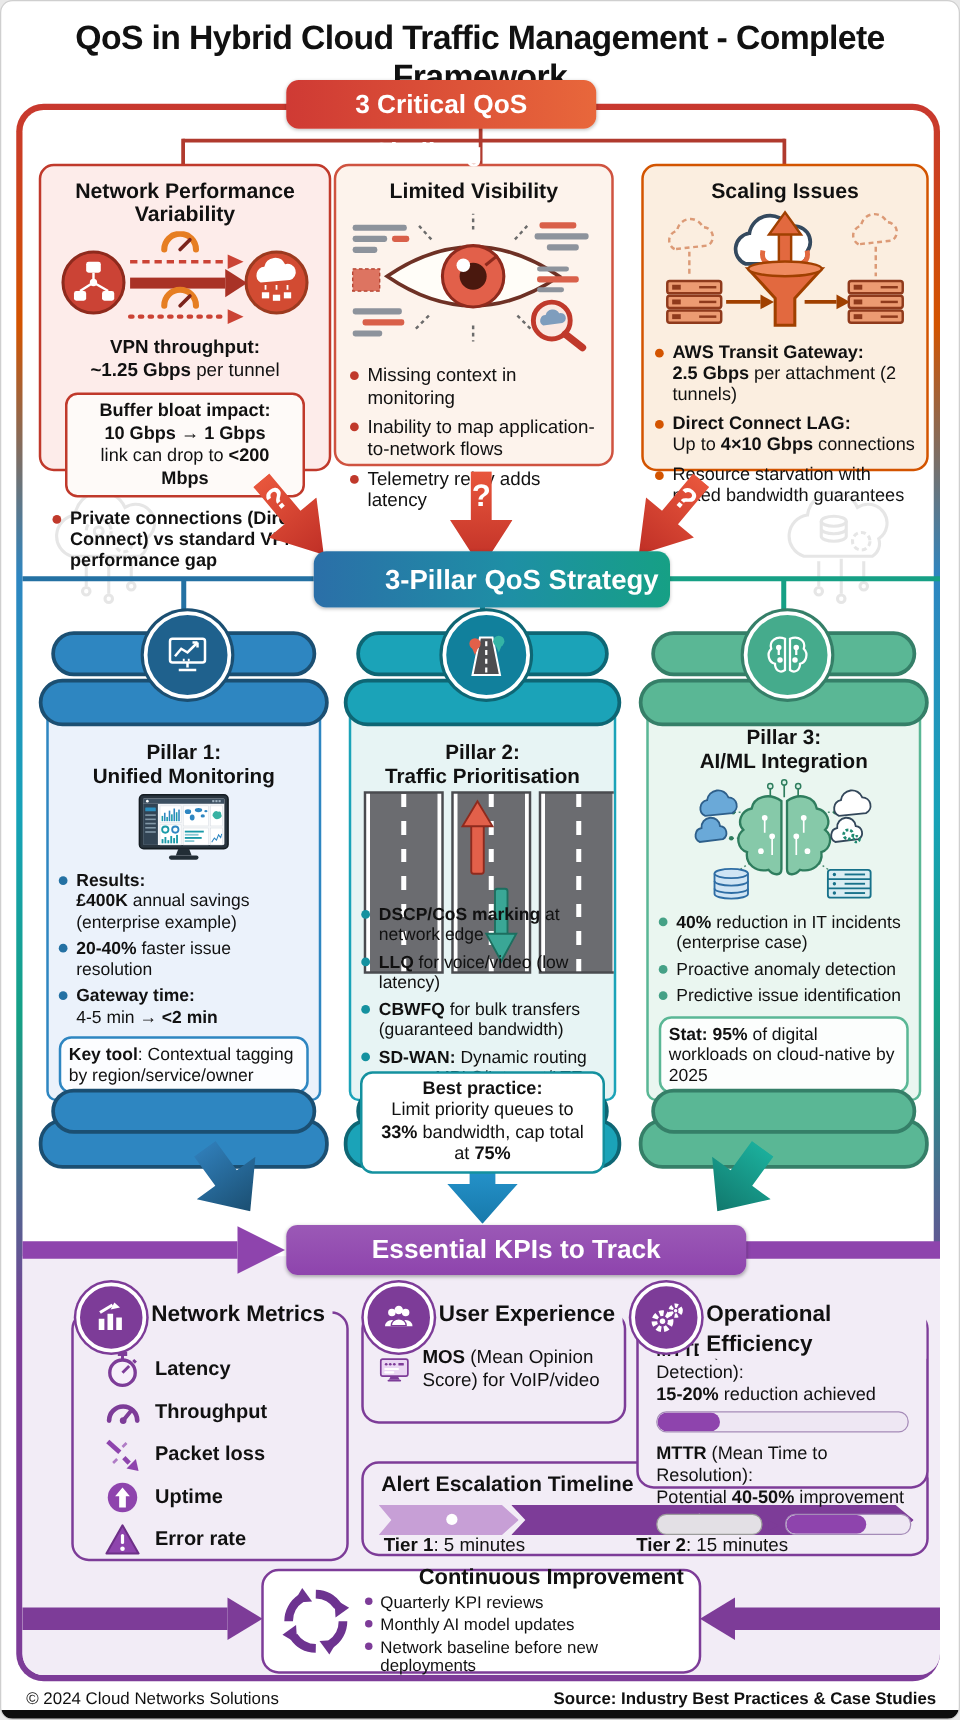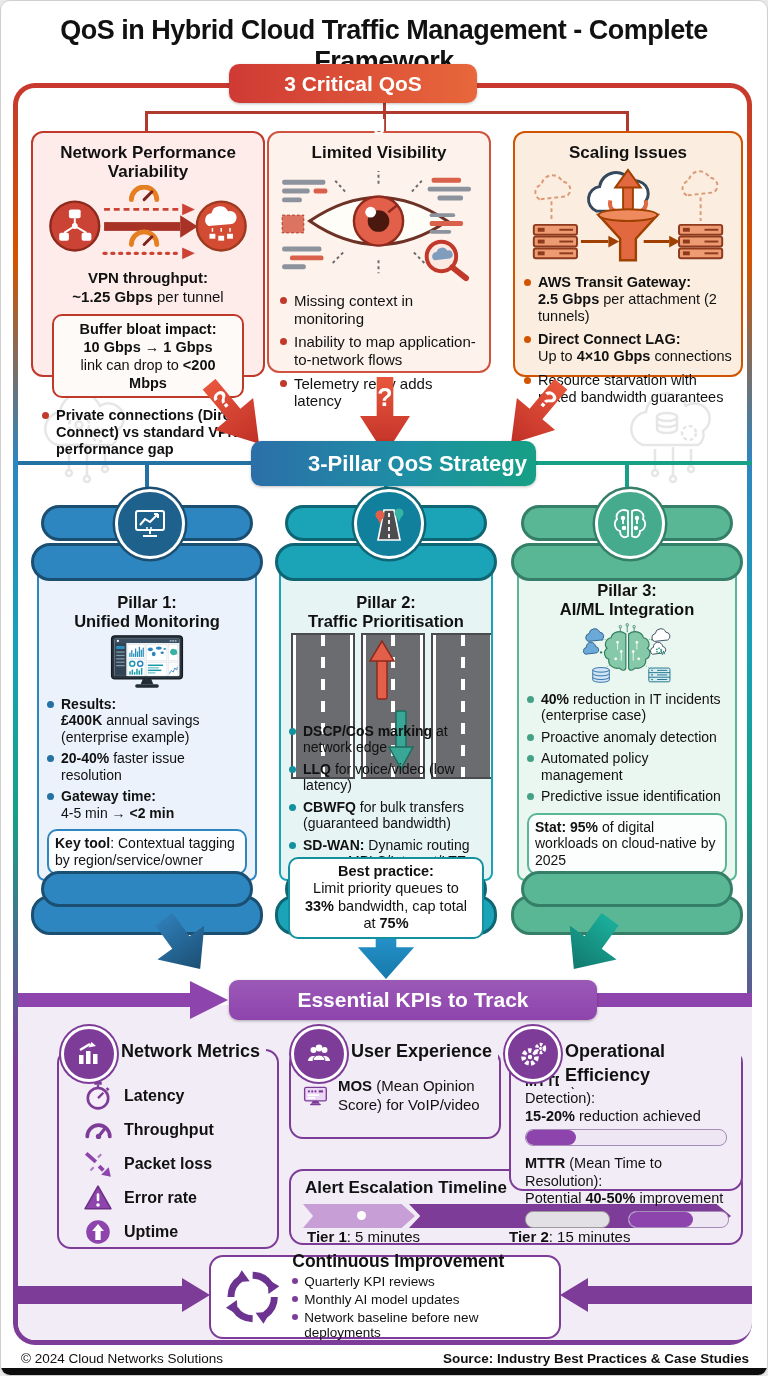--- a/index.html
+++ b/index.html
@@ -88,21 +88,21 @@
   .mrow .lbl{font-size:16px;font-weight:700;}
   .pbar{height:15px;border-radius:8px;background:#eee7f3;border:1.5px solid #a58bb8;overflow:hidden;}
   .pbar .fill{height:100%;background:#8e44ad;border-radius:8px;}
   .pbar.empty{background:#e3e0e5;border-color:#9c9c9c;}
   .oe-text{font-size:14.5px;line-height:1.2;}
   .tl-seg{position:absolute;height:24px;}
   .tl-dot{position:absolute;width:9px;height:9px;border-radius:50%;background:#fff;z-index:3;}
   .tl-lbl{position:absolute;font-size:15px;}
   .ci-box{left:208px;top:1254px;width:352px;height:84px;background:#fff;border:2.5px solid #7d3c98;
     border-radius:14px;z-index:3;display:flex;align-items:center;gap:10px;padding:6px 12px;}
-  .ci-box h3{margin:0 0 2px;font-size:17.5px;}
+  .ci-box h3{margin:0 0 2px;font-size:17.5px;text-align:right;}
   .ci-box .blist li{font-size:13.5px;margin-bottom:2px;--dot:#7d3c98;padding-left:12px;}
   .ci-box .blist li::before{width:6px;height:6px;top:4px;}
   .side-shaft{position:absolute;background:#8e44ad;z-index:2;}
   .tri{position:absolute;width:0;height:0;z-index:2;}
 
   
   .footer-l{left:20px;top:1350px;font-size:13.5px;}
   .footer-r{right:18px;top:1350px;font-size:13.5px;font-weight:700;}
   .bottom-bar{left:0;right:0;bottom:0;height:7px;background:#0d0d0d;}
 </style>
@@ -538,21 +538,20 @@
             <circle cx="157" cy="113" r="1.8"></circle>
             <circle cx="157" cy="123" r="1.8"></circle>
             <rect x="168" y="102" width="22" height="2"></rect>
             <rect x="168" y="112" width="22" height="2"></rect>
             <rect x="168" y="122" width="22" height="2"></rect>
           </g>
       </svg>
       <ul class="blist">
         <li class="rich"><span style="font-weight: 700;">40%</span><span> reduction in IT incidents (enterprise case)</span></li>
         <li class="rich"><span>Proactive anomaly detection</span></li>
-        <li class="rich"><span>Automated policy management</span></li>
         <li class="rich"><span>Predictive issue identification</span></li>
       </ul>
       <div class="callout rich"><span style="font-weight: 700;">Stat: 95%</span><span> of digital workloads on cloud-native by 2025</span></div>
     </div>
     <div class="capbar" style="left:510px;top:542px;width:232px;height:38px"></div>
     <div class="capbar" style="left:520px;top:504px;width:212px;height:36px"></div>
     <div class="capbar" style="left:520px;top:870px;width:212px;height:36px"></div>
     <div class="capbar" style="left:510px;top:894px;width:232px;height:40px;z-index:2"></div>
     <div class="pcircle" style="left:594px;top:488px">
       <svg width="40" height="40" viewBox="0 0 40 40" fill="none" stroke="#fff" stroke-width="1.8">
@@ -623,32 +622,32 @@
         <svg width="30" height="30" viewBox="0 0 28 28">
             <path d="M3 4 L12 12" stroke="#8e44ad" stroke-width="3.5" fill="none"></path>
             <path d="M15 16 L19 20" stroke="#8e44ad" stroke-width="3.5" fill="none"></path>
             <path d="M17 24 L26 26 L24 17 Z" fill="#8e44ad"></path>
             <path d="M10 17 l-3 3 M14 8 l3 -3" stroke="#b07cc6" stroke-width="2"></path>
           </svg>
         <span class="lbl">Packet loss</span>
       </div>
       <div class="mrow">
         <svg width="30" height="30" viewBox="0 0 28 28">
+            <circle cx="14" cy="14" r="11" fill="#8e44ad"></circle>
+            <path d="M14 6.5 L19.5 13 H16.5 V21.5 H11.5 V13 H8.5 Z" fill="#fff"></path>
+          </svg>
+        <span class="lbl">Uptime</span>
+      </div>
+      <div class="mrow">
+        <svg width="30" height="30" viewBox="0 0 28 28">
             <path d="M14 3 L26 24 H2 Z" fill="#8e44ad" stroke="#6d2f87" stroke-width="1.5" stroke-linejoin="round"></path>
             <rect x="12.8" y="9.5" width="2.4" height="7.5" rx="1.2" fill="#fff"></rect>
             <circle cx="14" cy="20.5" r="1.7" fill="#fff"></circle>
           </svg>
         <span class="lbl">Error rate</span>
-      </div>
-      <div class="mrow">
-        <svg width="30" height="30" viewBox="0 0 28 28">
-            <circle cx="14" cy="14" r="11" fill="#8e44ad"></circle>
-            <path d="M14 6.5 L19.5 13 H16.5 V21.5 H11.5 V13 H8.5 Z" fill="#fff"></path>
-          </svg>
-        <span class="lbl">Uptime</span>
       </div>
     </div>
   </div>
 
   <div class="abs kbox" style="left:288px;top:1048px;width:212px;height:90px">
     <div class="legend-ic" style="left:0px;top:-25px">
       <svg width="26" height="26" viewBox="0 0 26 26" fill="#fff">
           <circle cx="7.5" cy="9" r="3"></circle>
           <circle cx="18.5" cy="9" r="3"></circle>
           <circle cx="13" cy="7" r="3.4"></circle>

